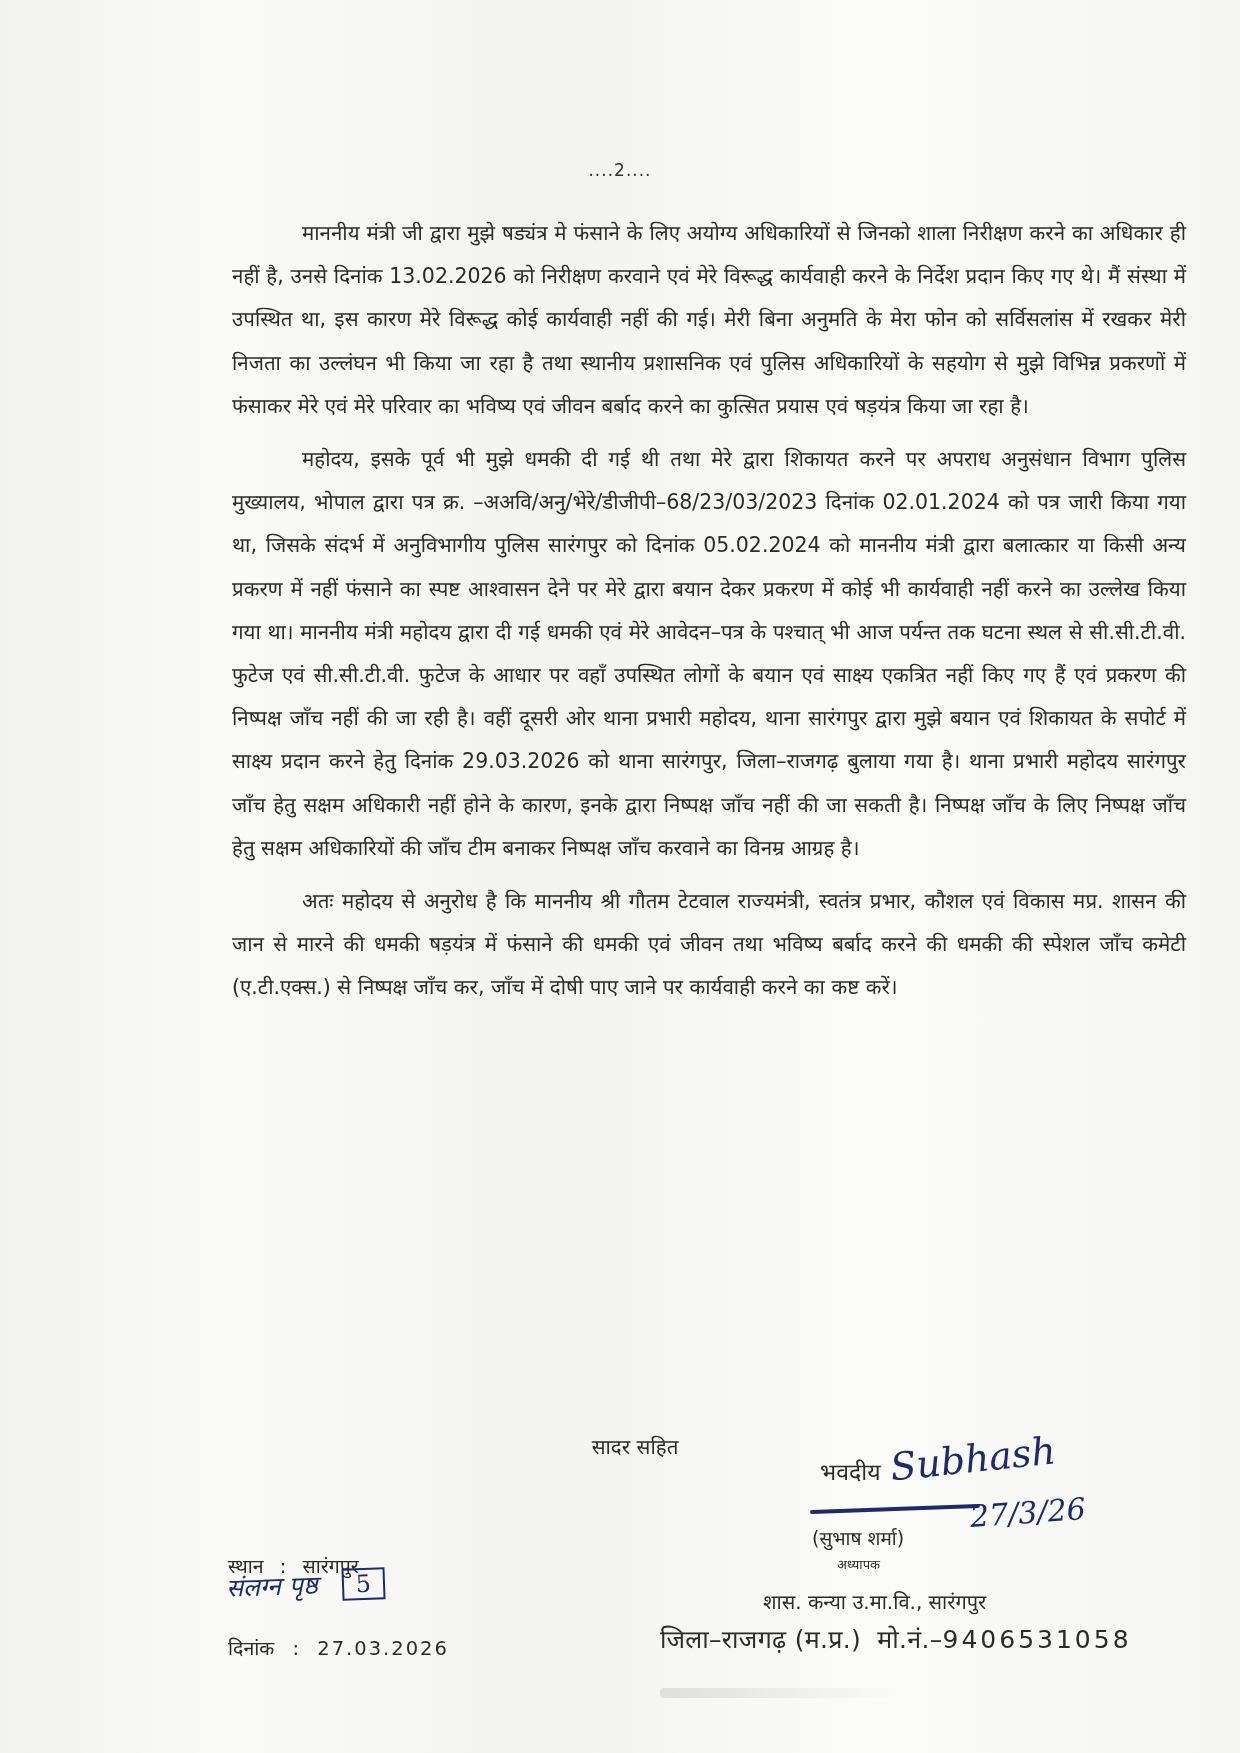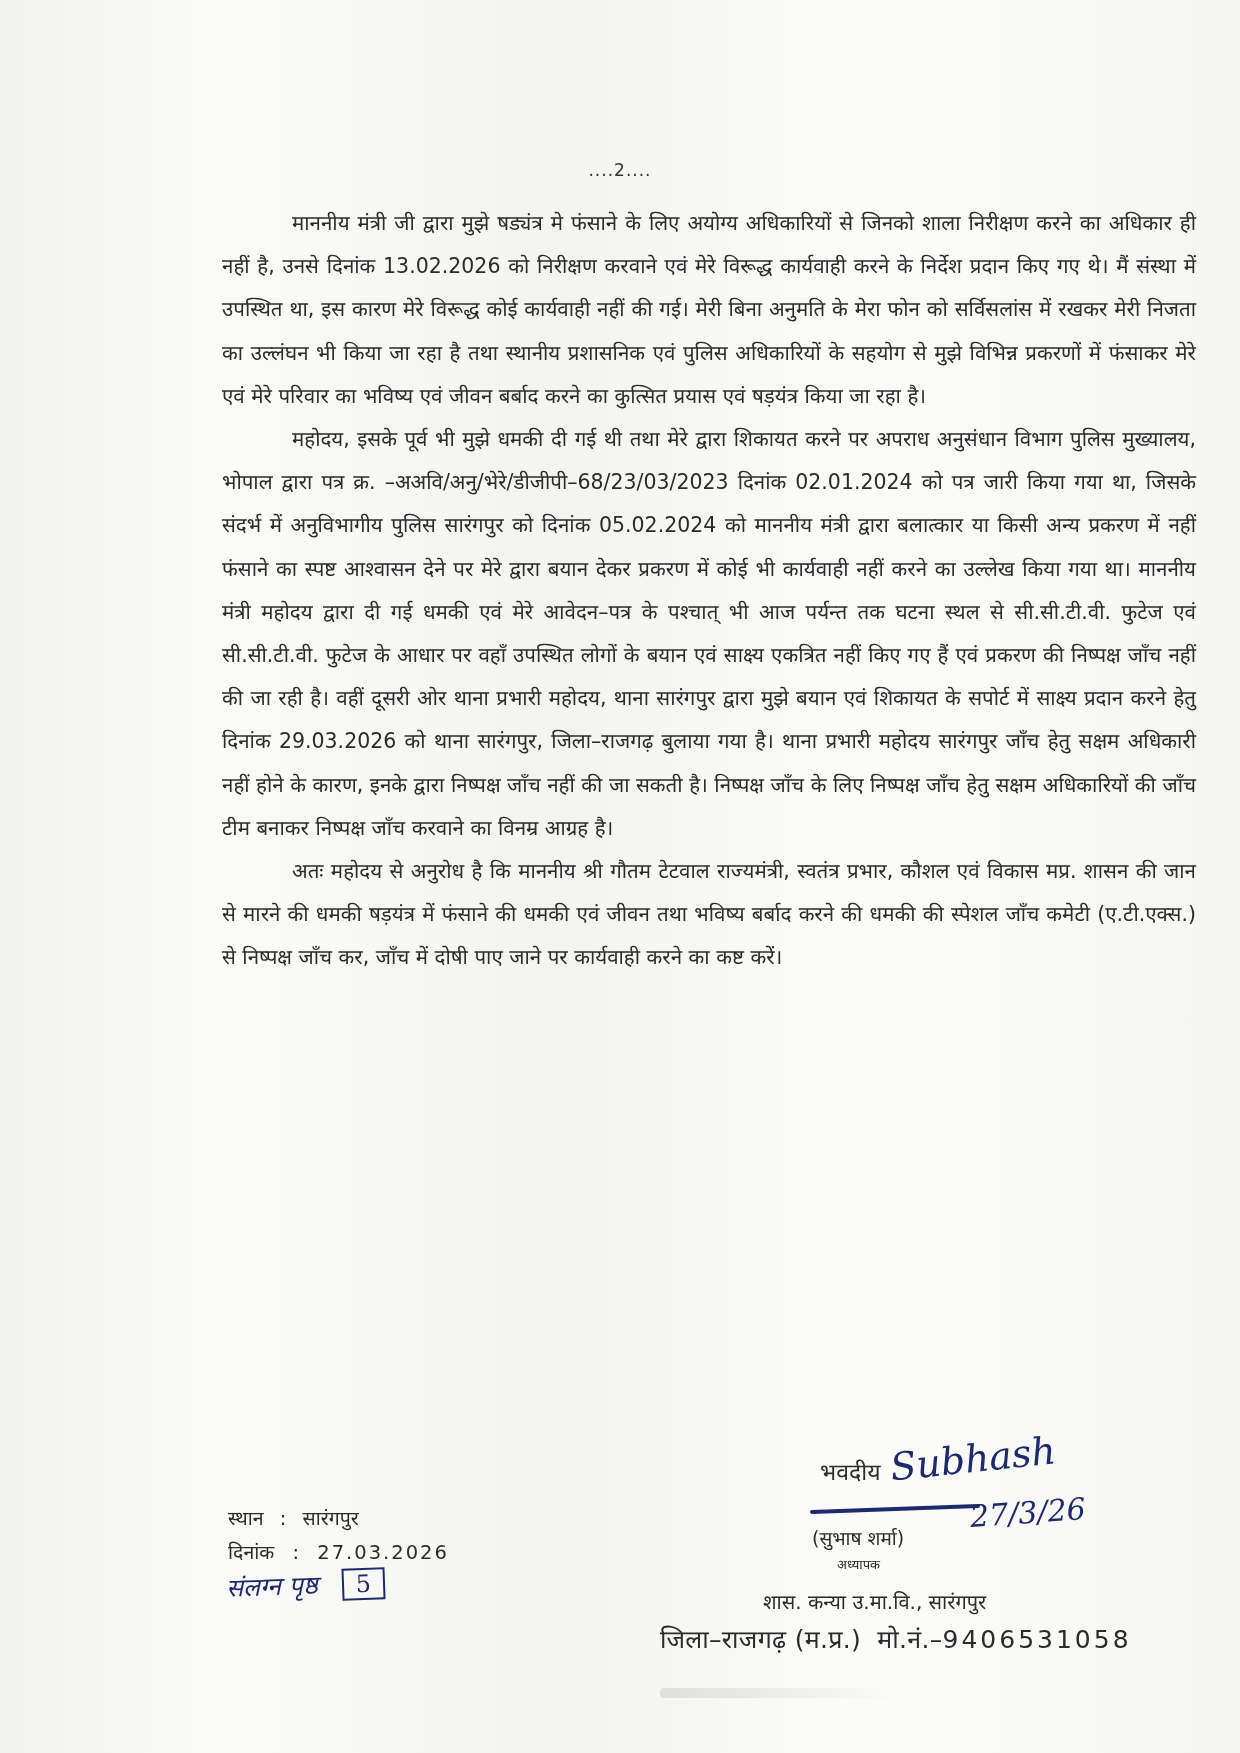--- a/index.html
+++ b/index.html
@@ -17,30 +17,30 @@
   }
   .page-number {
     position: absolute; top: 160px; left: 0; width: 1240px; text-align: center;
     font-size: 17px; letter-spacing: 1px; color: #333;
   }
   .body-text {
     position: absolute; left: 222px; top: 202px; width: 974px;
     font-size: 20.5px; line-height: 43.2px; text-align: justify;
     color: #2b2b2b;
   }
-  .para { margin: 0; text-indent: 70px; }
+  .para { margin: 10px; text-indent: 70px; }
   .closing {
     position: absolute; top: 1432px; left: 0; width: 1240px; text-align: center;
     padding-left: 30px; box-sizing: border-box;
     font-size: 20.5px; color: #2b2b2b;
   }
   .left-block {
     position: absolute; left: 228px; top: 1502px; font-size: 19.5px; color: #2b2b2b; line-height: 34px;
   }
-  .left-block .row span.lbl { display: inline-block; }
+  .left-block .row span.lbl { display: inline-block; margin-top: 48px; }
   .left-block .row .val { letter-spacing: 2px; }
   .annot {
     position: absolute; left: 226px; top: 1567px;
     font-family: "DejaVu Serif", serif; font-style: italic;
     font-size: 25px; color: #1d2a6e; transform: rotate(-2deg);
   }
   .annot .box {
     display: inline-block; border: 2.5px solid #1d2a6e; border-top-width: 2px;
     padding: 0 12px; margin-left: 16px; font-style: normal; font-size: 24px;
   }
@@ -79,20 +79,21 @@
 <div class="page">
 
   <div class="page-number">....2....</div>
 
   <div class="body-text">
     <p class="para">माननीय मंत्री जी द्वारा मुझे षड्यंत्र मे फंसाने के लिए अयोग्य अधिकारियों से जिनको शाला निरीक्षण करने का अधिकार ही नहीं है, उनसे दिनांक 13.02.2026 को निरीक्षण करवाने एवं मेरे विरूद्ध कार्यवाही करने के निर्देश प्रदान किए गए थे। मैं संस्था में उपस्थित था, इस कारण मेरे विरूद्ध कोई कार्यवाही नहीं की गई। मेरी बिना अनुमति के मेरा फोन को सर्विसलांस में रखकर मेरी निजता का उल्लंघन भी किया जा रहा है तथा स्थानीय प्रशासनिक एवं पुलिस अधिकारियों के सहयोग से मुझे विभिन्न प्रकरणों में फंसाकर मेरे एवं मेरे परिवार का भविष्य एवं जीवन बर्बाद करने का कुत्सित प्रयास एवं षड़यंत्र किया जा रहा है।</p>
     <p class="para">महोदय, इसके पूर्व भी मुझे धमकी दी गई थी तथा मेरे द्वारा शिकायत करने पर अपराध अनुसंधान विभाग पुलिस मुख्यालय, भोपाल द्वारा पत्र क्र. –अअवि/अनु/भेरे/डीजीपी–68/23/03/2023 दिनांक 02.01.2024 को पत्र जारी किया गया था, जिसके संदर्भ में अनुविभागीय पुलिस सारंगपुर को दिनांक 05.02.2024 को माननीय मंत्री द्वारा बलात्कार या किसी अन्य प्रकरण में नहीं फंसाने का स्पष्ट आश्वासन देने पर मेरे द्वारा बयान देकर प्रकरण में कोई भी कार्यवाही नहीं करने का उल्लेख किया गया था। माननीय मंत्री महोदय द्वारा दी गई धमकी एवं मेरे आवेदन–पत्र के पश्चात् भी आज पर्यन्त तक घटना स्थल से सी.सी.टी.वी. फुटेज एवं सी.सी.टी.वी. फुटेज के आधार पर वहाँ उपस्थित लोगों के बयान एवं साक्ष्य एकत्रित नहीं किए गए हैं एवं प्रकरण की निष्पक्ष जाँच नहीं की जा रही है। वहीं दूसरी ओर थाना प्रभारी महोदय, थाना सारंगपुर द्वारा मुझे बयान एवं शिकायत के सपोर्ट में साक्ष्य प्रदान करने हेतु दिनांक 29.03.2026 को थाना सारंगपुर, जिला–राजगढ़ बुलाया गया है। थाना प्रभारी महोदय सारंगपुर जाँच हेतु सक्षम अधिकारी नहीं होने के कारण, इनके द्वारा निष्पक्ष जाँच नहीं की जा सकती है। निष्पक्ष जाँच के लिए निष्पक्ष जाँच हेतु सक्षम अधिकारियों की जाँच टीम बनाकर निष्पक्ष जाँच करवाने का विनम्र आग्रह है।</p>
     <p class="para">अतः महोदय से अनुरोध है कि माननीय श्री गौतम टेटवाल राज्यमंत्री, स्वतंत्र प्रभार, कौशल एवं विकास मप्र. शासन की जान से मारने की धमकी षड़यंत्र में फंसाने की धमकी एवं जीवन तथा भविष्य बर्बाद करने की धमकी की स्पेशल जाँच कमेटी (ए.टी.एक्स.) से निष्पक्ष जाँच कर, जाँच में दोषी पाए जाने पर कार्यवाही करने का कष्ट करें।</p>
   </div>
 
+  <div class="closing">सादर सहित</div>
 
   <div class="left-block">
     <div class="row">
       <span class="lbl">स्थान</span>
       <span style="margin:0 10px;">:</span>
       <span>सारंगपुर</span>
     </div>
     <div class="row">
       <span class="lbl">दिनांक</span>
       <span style="margin:0 12px;">:</span>

